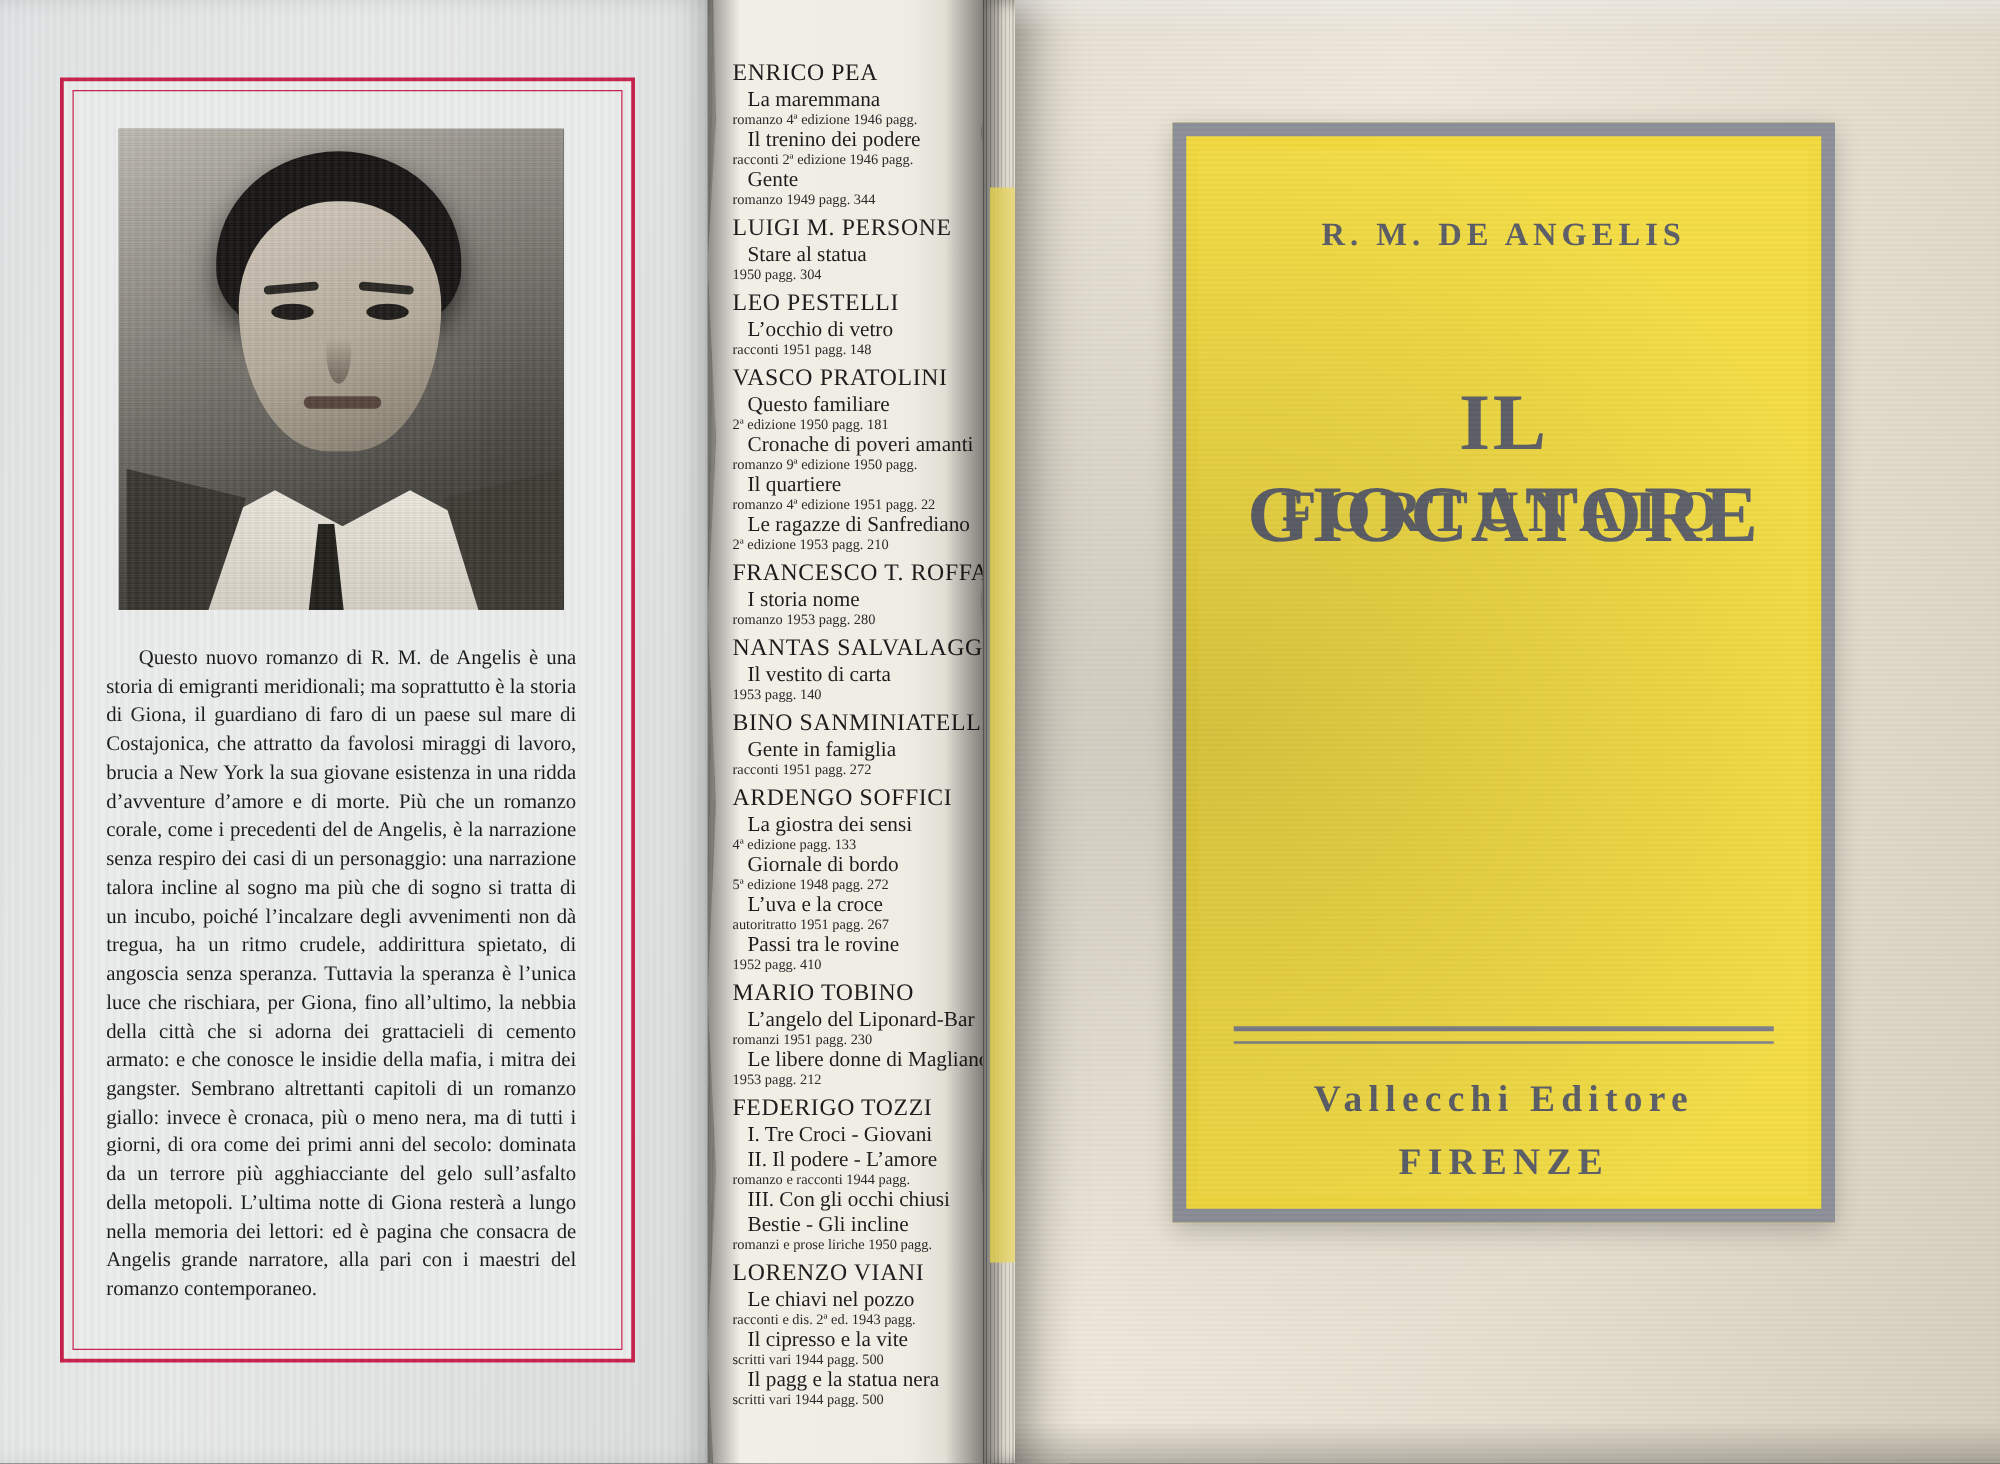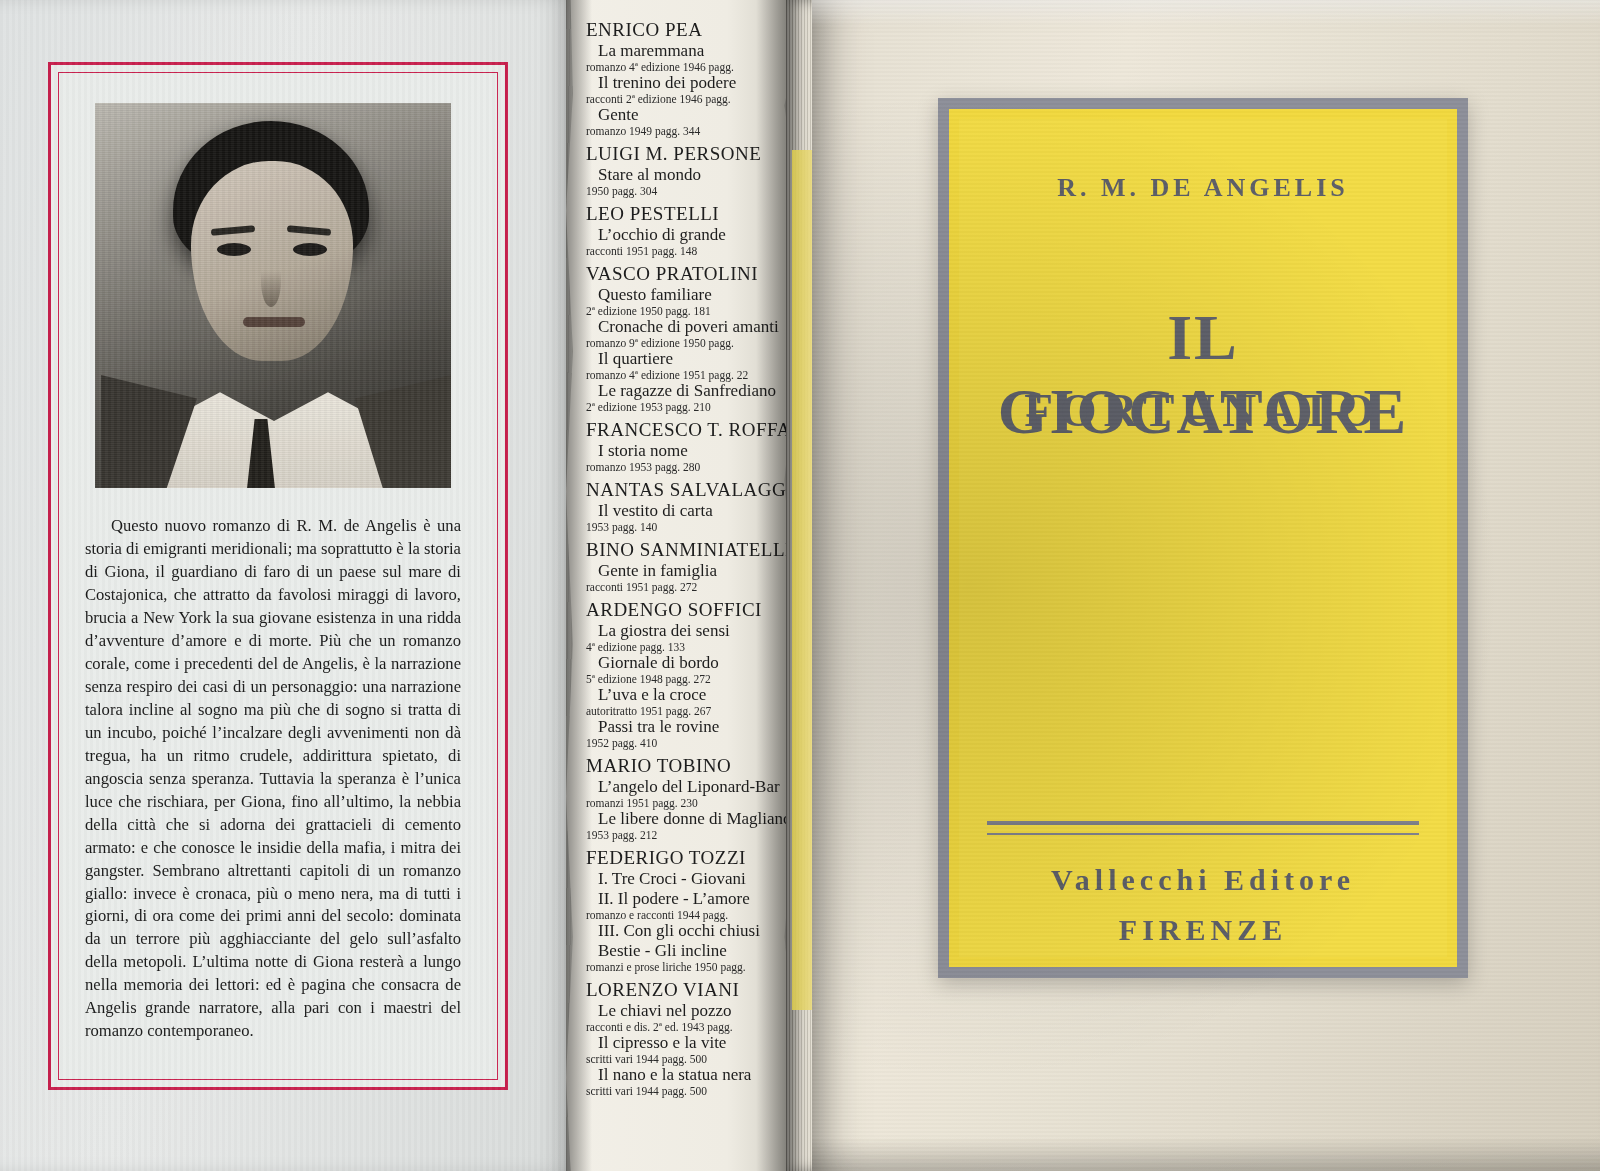--- a/index.html
+++ b/index.html
@@ -108,21 +108,21 @@
     content:"";position:absolute;inset:0;
     background:repeating-linear-gradient(91deg, rgba(0,0,0,.05) 0 1px, rgba(255,255,255,.06) 1px 4px);
   }
   .torn {
     position:absolute; left:0; top:0; width:100%; height:100%;
     background:linear-gradient(90deg,#f2efe7 0%,#efece3 70%,#cfccc2 100%);
     clip-path: polygon(2% 0,97% 0,99% 5%,95% 9%,99% 15%,96% 24%,99% 33%,95% 41%,99% 52%,96% 61%,99% 70%,95% 80%,99% 88%,96% 95%,99% 100%,2% 100%,0 92%,3% 80%,0 68%,3% 55%,0 42%,3% 30%,0 18%,3% 8%);
   }
   .adlist {
     position: absolute;
-    left: 20px; top: 13px;
+    left: 20px; top: 42px;
     width: 200px;
     color: #1d1d1d;
   }
   .ad-author {
     font-size: 19px;
     letter-spacing: .5px;
     font-variant: small-caps;
     text-transform: uppercase;
     margin-top: 6px;
     white-space: nowrap;
@@ -277,24 +277,24 @@
     <div class="torn"></div>
     <div class="adlist" id="adlist">
         <div class="ad-author">ENRICO PEA</div>
         <div class="ad-title">La maremmana</div>
         <div class="ad-meta">romanzo 4ª edizione 1946 pagg.</div>
         <div class="ad-title">Il trenino dei podere</div>
         <div class="ad-meta">racconti 2ª edizione 1946 pagg.</div>
         <div class="ad-title">Gente</div>
         <div class="ad-meta">romanzo 1949 pagg. 344</div>
         <div class="ad-author">LUIGI M. PERSONE</div>
-        <div class="ad-title">Stare al mondo</div>
+        <div class="ad-title">Stare al statua</div>
         <div class="ad-meta">1950 pagg. 304</div>
         <div class="ad-author">LEO PESTELLI</div>
-        <div class="ad-title">L’occhio di grande</div>
+        <div class="ad-title">L’occhio di vetro</div>
         <div class="ad-meta">racconti 1951 pagg. 148</div>
         <div class="ad-author">VASCO PRATOLINI</div>
         <div class="ad-title">Questo familiare</div>
         <div class="ad-meta">2ª edizione 1950 pagg. 181</div>
         <div class="ad-title">Cronache di poveri amanti</div>
         <div class="ad-meta">romanzo 9ª edizione 1950 pagg.</div>
         <div class="ad-title">Il quartiere</div>
         <div class="ad-meta">romanzo 4ª edizione 1951 pagg. 22</div>
         <div class="ad-title">Le ragazze di Sanfrediano</div>
         <div class="ad-meta">2ª edizione 1953 pagg. 210</div>
@@ -326,21 +326,21 @@
         <div class="ad-title">II. Il podere - L’amore</div>
         <div class="ad-meta">romanzo e racconti 1944 pagg.</div>
         <div class="ad-title">III. Con gli occhi chiusi</div>
         <div class="ad-title">Bestie - Gli incline</div>
         <div class="ad-meta">romanzi e prose liriche 1950 pagg.</div>
         <div class="ad-author">LORENZO VIANI</div>
         <div class="ad-title">Le chiavi nel pozzo</div>
         <div class="ad-meta">racconti e dis. 2ª ed. 1943 pagg.</div>
         <div class="ad-title">Il cipresso e la vite</div>
         <div class="ad-meta">scritti vari 1944 pagg. 500</div>
-        <div class="ad-title">Il nano e la statua nera</div>
+        <div class="ad-title">Il pagg e la statua nera</div>
         <div class="ad-meta">scritti vari 1944 pagg. 500</div>
       </div>
     <div class="gap-shadow-l"></div>
     <div class="gap-shadow-r"></div>
   </div>
 
   <div class="textblock"></div>
   <div class="yellowstrip"></div>
 
   <div class="cover">

